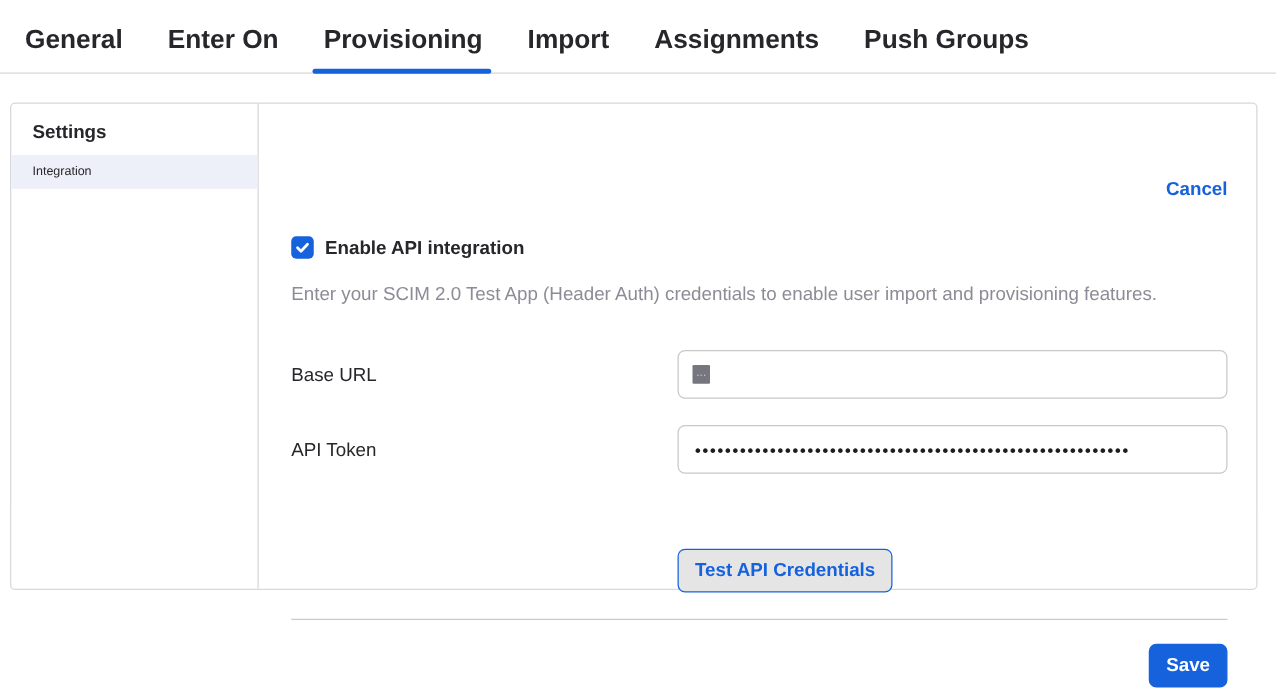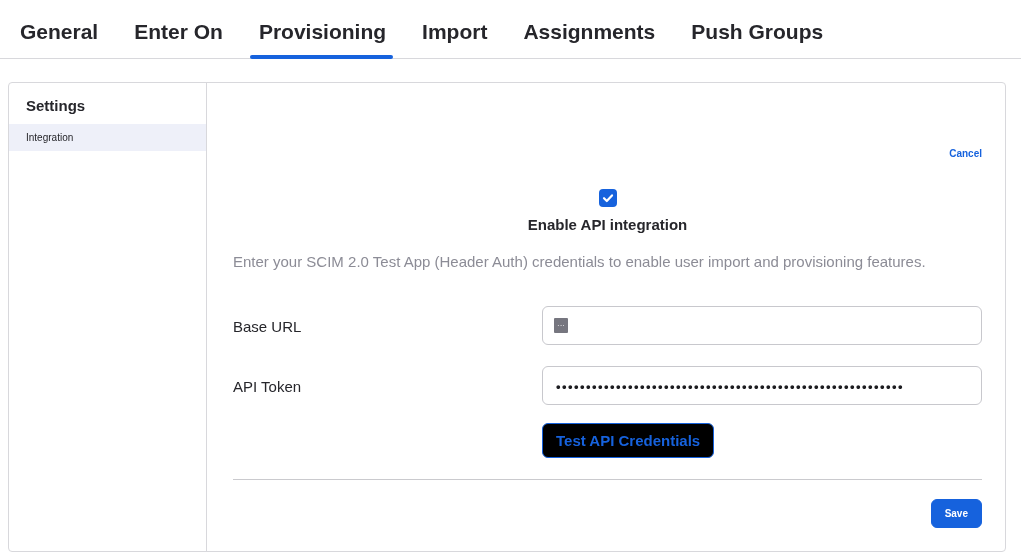--- a/index.html
+++ b/index.html
@@ -24,41 +24,41 @@
   .tab{
     position:relative;font-size:21px;font-weight:bold;color:var(--text);
     padding:2px 0 14px;cursor:pointer;white-space:nowrap;
   }
   .tab.active::after{
     content:"";position:absolute;left:-9px;right:-7px;bottom:-1px;height:4px;
     background:var(--accent);border-radius:2px;
   }
   
   .panel{
-    display:flex;margin:23px 15px 8px 8px;height:470px;
+    display:flex;margin:23px 15px 8px 8px;height:390px;
     border:1px solid var(--border);border-radius:4px;background:#fff;
   }
   .sidebar{
     width:198px;flex:0 0 198px;border-right:1px solid var(--border);
     padding-top:10px;
   }
   .sidebar-heading{
     font-size:15px;font-weight:bold;padding:4px 17px 10px;
   }
   .sidebar-item{
     font-size:10px;padding:8px 17px;cursor:pointer;
   }
   .sidebar-item.selected{background:var(--selected);}
   
   .main{flex:1;padding:24px 24px 0 26px;}
   .cancel-row{text-align:right;margin-top:36px;}
   .cancel-link{
-    color:var(--accent);font-size:10px;font-weight:bold;cursor:pointer;text-decoration:none;
+    color:var(--accent);font-size:15px;font-weight:bold;cursor:pointer;text-decoration:none;
   }
-  .checkbox-row{display:flex;align-items:center;gap:9px;margin-top:28px;flex-direction:column;}
+  .checkbox-row{display:flex;align-items:center;gap:9px;margin-top:28px;}
   .checkbox{
     width:18px;height:18px;border-radius:4px;background:var(--accent);
     display:flex;align-items:center;justify-content:center;flex:0 0 18px;cursor:pointer;
   }
   .checkbox svg{display:block;}
   .checkbox-label{font-size:15px;font-weight:bold;cursor:pointer;}
   .description{margin-top:20px;font-size:15px;color:var(--muted);}
   .form-row{display:flex;align-items:flex-start;margin-top:36px;justify-content:center;}
   .form-row + .form-row{margin-top:21px;}
   .form-label{width:309px;flex:0 0 309px;font-size:15px;padding-top:12px;color:var(--text);}
@@ -71,30 +71,31 @@
   .overflow-marker{
     flex:0 0 auto;width:14px;height:15px;background:#76767f;border-radius:1px;
     color:#e8e8e8;font-size:8px;line-height:15px;text-align:center;letter-spacing:0;
     margin-left:-2px;
   }
   .input.token{
     font-size:13px;letter-spacing:1.45px;font-weight:bold;padding-top:2px;
   }
   .button-row{margin-left:309px;margin-top:18px;}
   .btn-outline{
-    display:inline-block;background:#000000;border:1px solid var(--accent);
+    display:inline-block;background:#e5e5e5;border:1px solid var(--accent);
     color:var(--accent);font-size:15px;font-weight:bold;
     border-radius:6px;padding:8px 13px;cursor:pointer;
     font-family:"Liberation Sans","DejaVu Sans",sans-serif;
+    margin-top:42px;
   }
   .divider{border:none;border-top:1px solid #cacace;margin-top:21px;}
   .save-row{text-align:right;margin-top:19px;}
   .btn-primary{
     display:inline-block;background:var(--accent);border:1px solid var(--accent);
-    color:#fff;font-size:10px;font-weight:bold;border-radius:6px;
+    color:#fff;font-size:15px;font-weight:bold;border-radius:6px;
     padding:8px 13px;cursor:pointer;
     font-family:"Liberation Sans","DejaVu Sans",sans-serif;
   }
 </style>
 </head>
 <body>
 
 <nav class="tabbar">
   <div class="tab">General</div>
   <div class="tab">Enter On</div>

